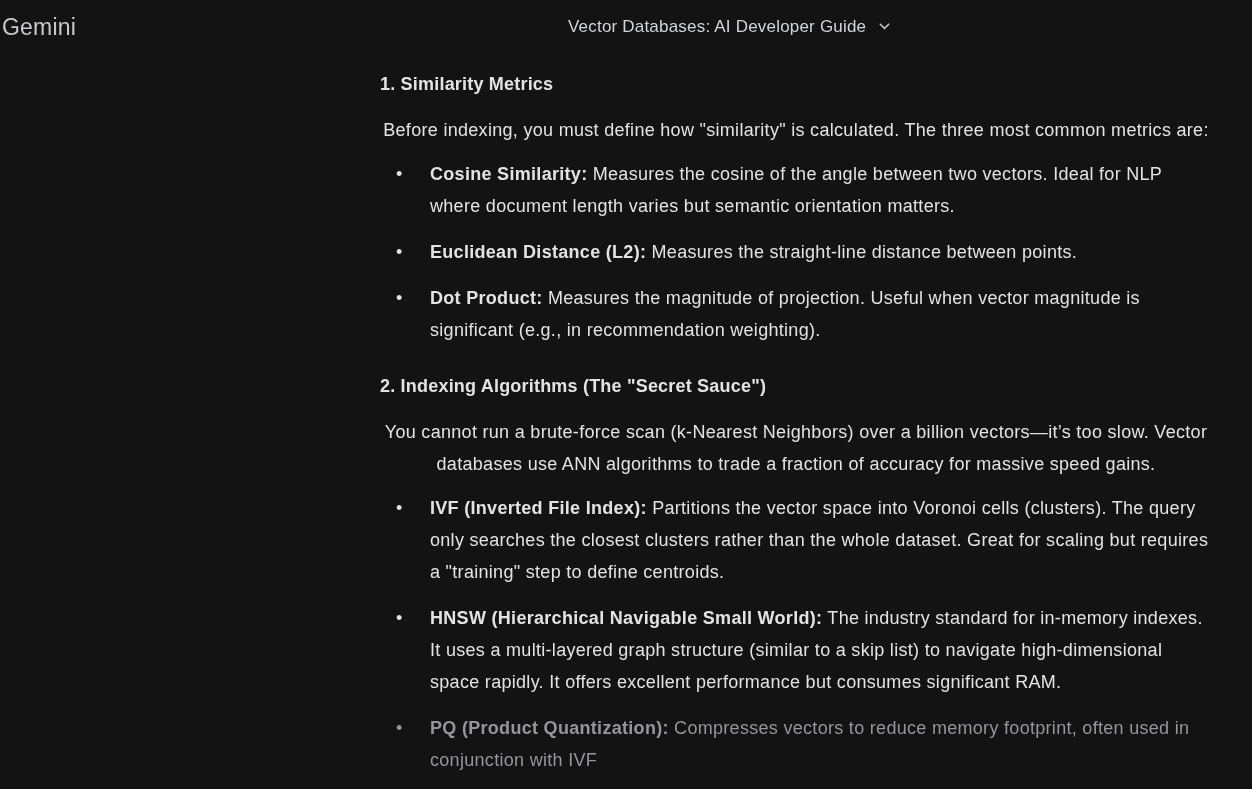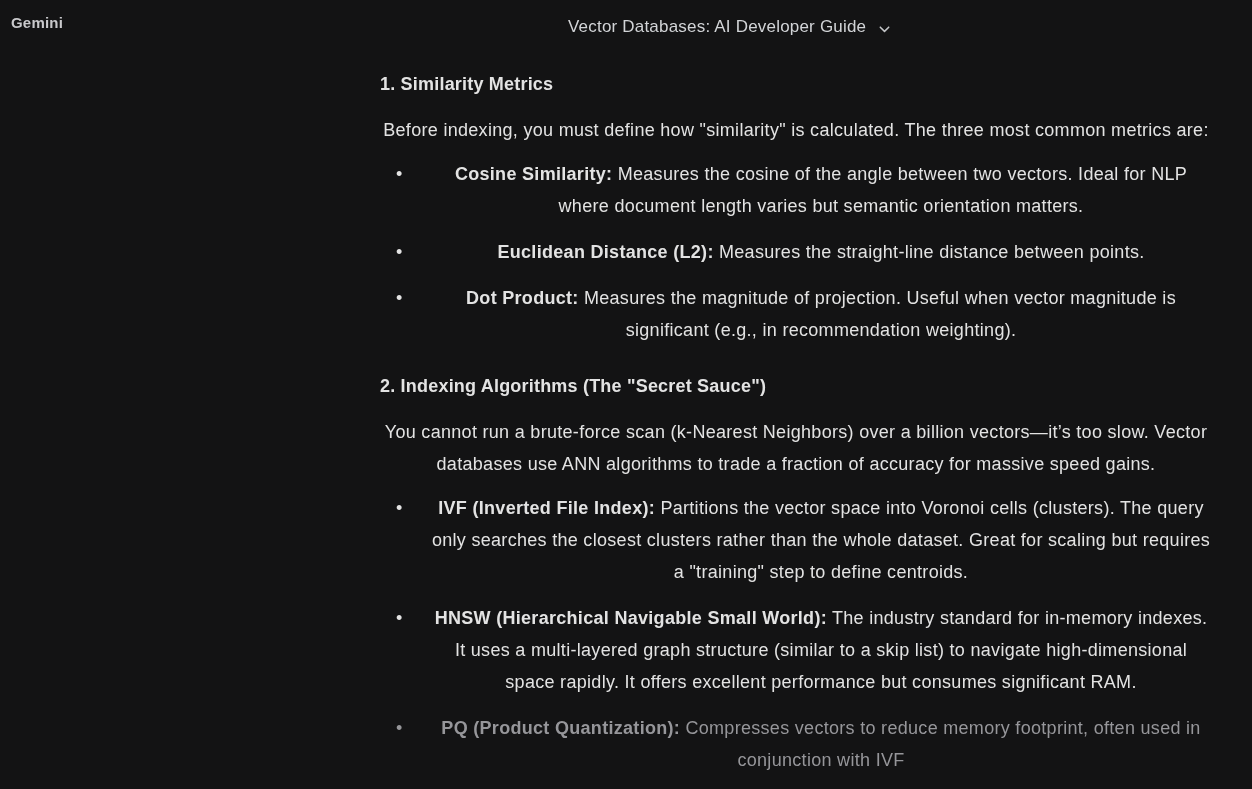--- a/index.html
+++ b/index.html
@@ -11,32 +11,32 @@
     font-family: "Liberation Sans", sans-serif;
     color: var(--text-primary, #e3e3e3);
   }
   .top-bar {
     position: absolute;
     left: 0; top: 0;
     width: 1252px; height: 48px;
   }
   .logo {
     position: absolute;
-    left: 11px; top: 14px;
-    font-size: 15px;
-    font-weight: 700;
+    left: 2px; top: 14px;
+    font-size: 23px;
+    font-weight: 400;
     letter-spacing: 0.2px;
     color: var(--logo, #c9c9cc);
     cursor: pointer;
   }
   .title-menu {
     position: absolute;
     left: 568px; top: 17px;
     display: flex;
-    align-items: flex-end;
+    align-items: flex-start;
     gap: 11px;
     cursor: pointer;
   }
   .title-menu .title-text {
     font-size: 17px;
     font-weight: 500;
     letter-spacing: 0.2px;
     color: var(--title, #d2d4d7);
     white-space: nowrap;
   }
@@ -63,21 +63,20 @@
     font-size: 18px;
     line-height: 32px;
     letter-spacing: 0.3px;
     margin: 0 0 12px 0;
     text-align: center;
   }
   .content ul {
     list-style: none;
     margin: 0 0 28px 0;
     padding: 0;
-    text-align: center;
   }
   .content li {
     position: relative;
     padding-left: 50px;
     font-size: 18px;
     line-height: 32px;
     letter-spacing: 0.3px;
     margin-bottom: 14px;
   }
   .content li::before {

